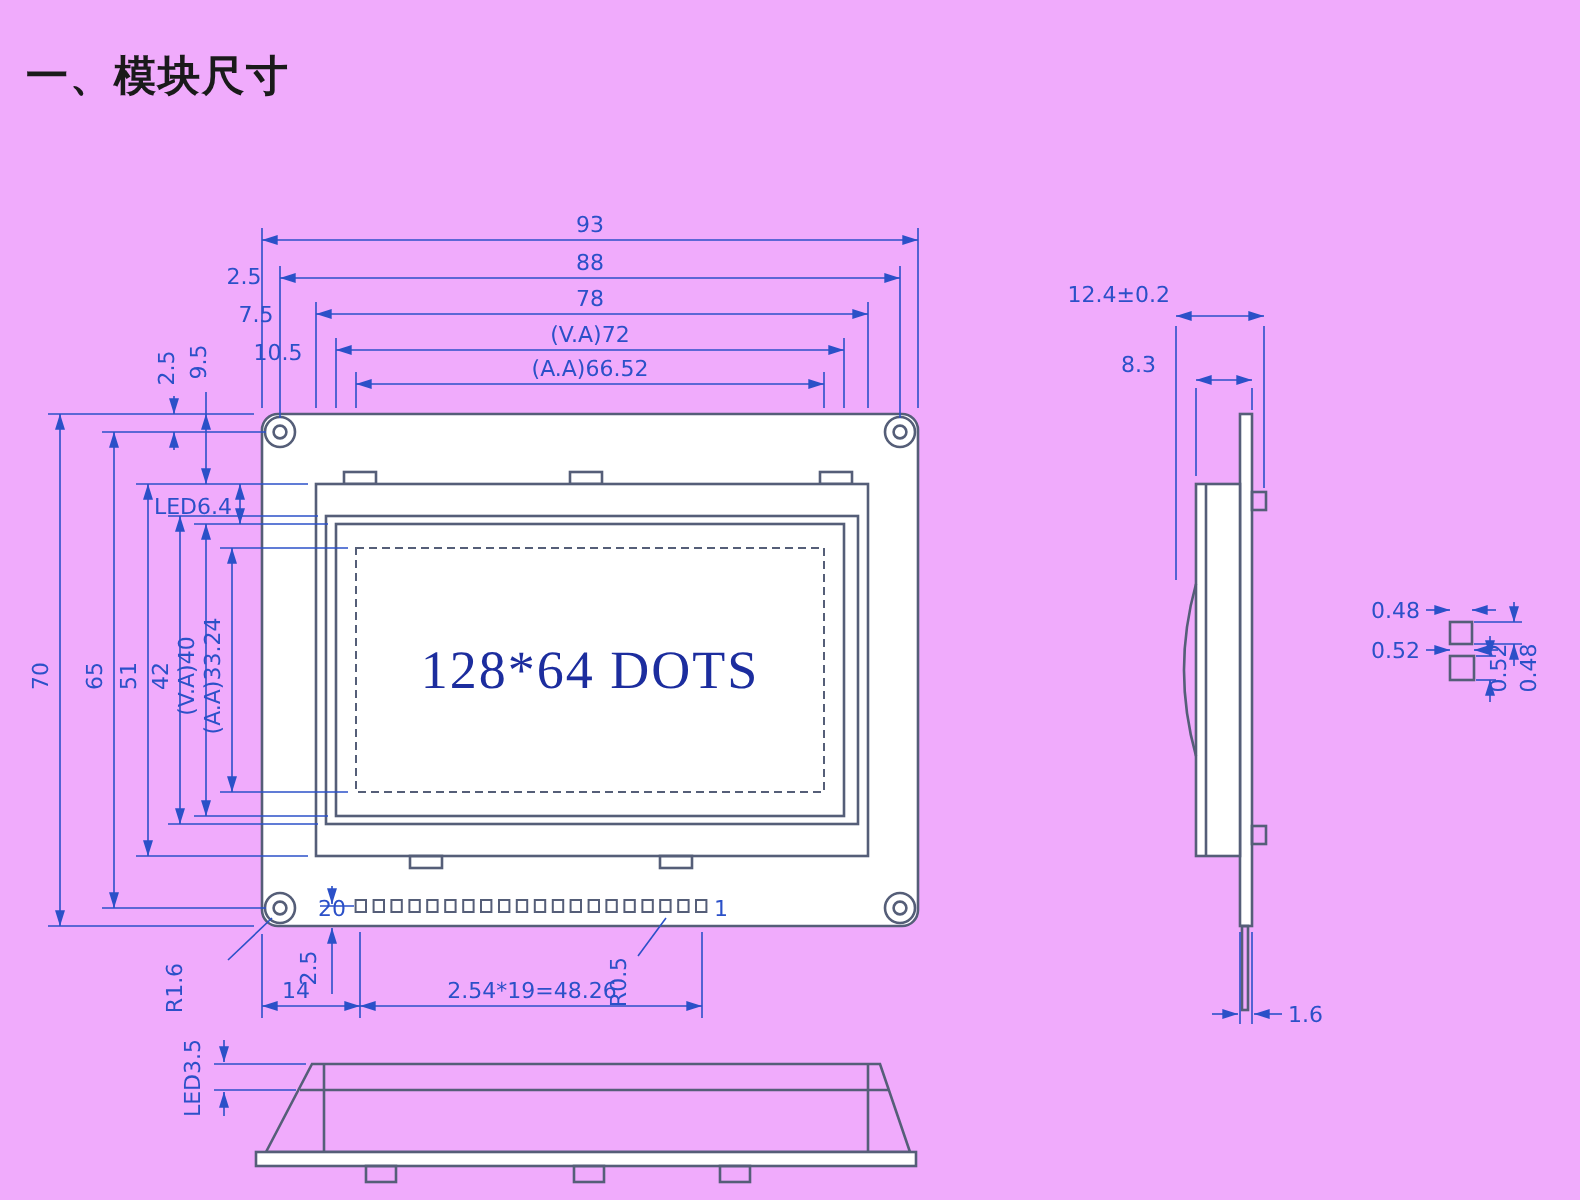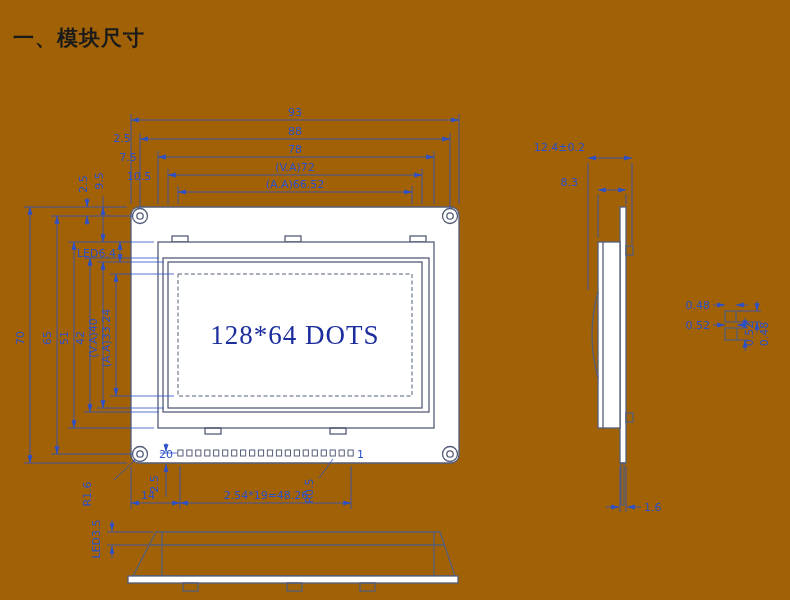--- a/index.html
+++ b/index.html
@@ -1,19 +1,19 @@
 <!DOCTYPE html>
 <html style="--dim: #2b50c8; --outline: #555e78; --display: #1c2d9e; --title: #1a1a1a;"><head>
 <meta charset="utf-8">
 <style>
   :root{
     --dim:#2b50c8; --outline:#555e78; --display:#1c2d9e; --title:#1a1a1a;
   }
   html,body{margin:0;padding:0;background:#fff;}
-  .page{position:relative;width:790px;height:600px;background:#a16207;overflow:hidden;
+  .page{position:relative;width:790px;height:600px;background:#f0abfc;overflow:hidden;
         font-family:"Liberation Sans",sans-serif;}
   .title{position:absolute;left:13px;top:24px;font-size:21px;font-weight:600;
          color:var(--title);letter-spacing:1px;font-family:"DejaVu Sans",sans-serif;}
   svg{position:absolute;left:0;top:0;}
   .dl{stroke:var(--dim);stroke-width:.8;fill:none;}
   .ld{stroke:var(--dim);stroke-width:.8;fill:none;}
   .ol{stroke:var(--outline);stroke-width:1.3;fill:none;}
   .olf{stroke:var(--outline);stroke-width:1.3;fill:#fff;}
   .olp{stroke:var(--outline);stroke-width:1;fill:#fff;}
   .dash{stroke-width:1;stroke-dasharray:4 2.5;}

